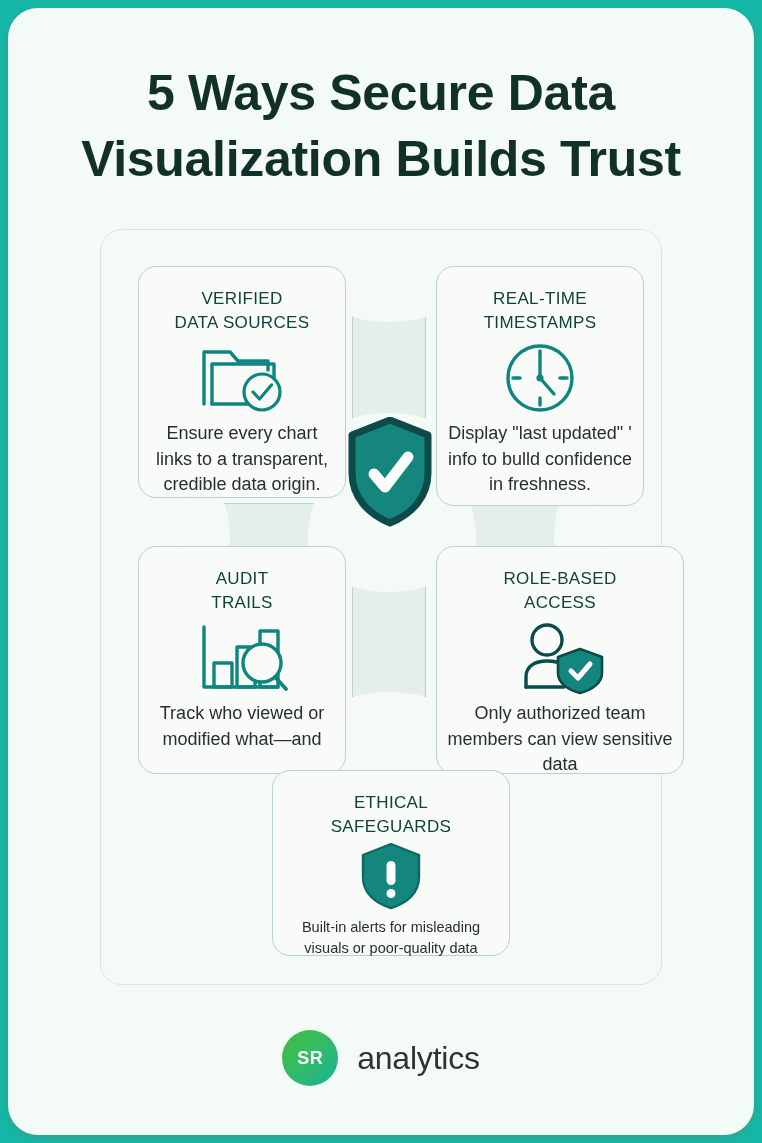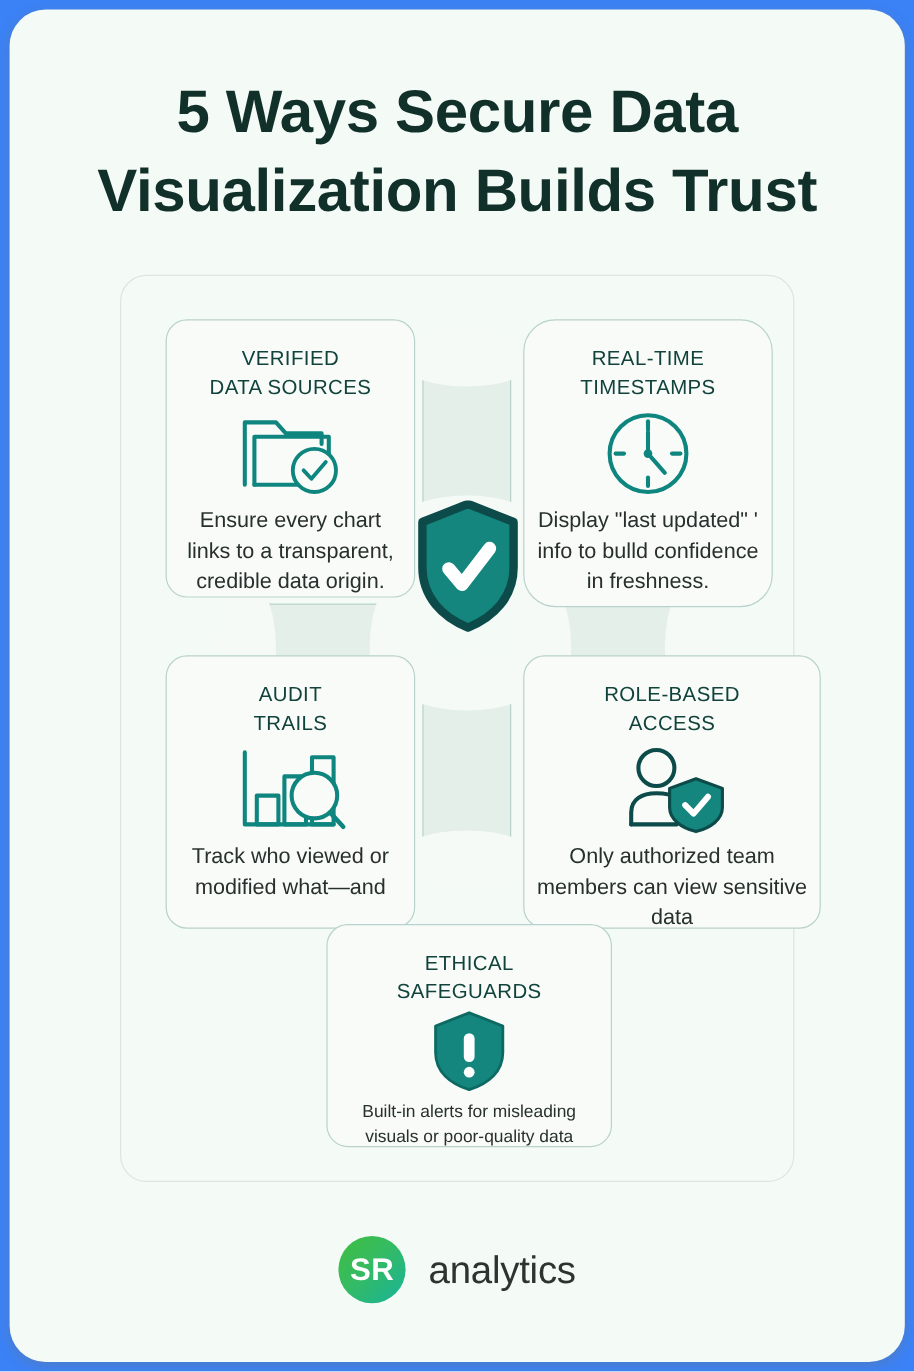--- a/index.html
+++ b/index.html
@@ -8,21 +8,21 @@
     width: 762px;
     height: 1143px;
     background: #ffffff;
     font-family: "Liberation Sans", sans-serif;
   }
 
   #page {
     position: relative;
     width: 762px;
     height: 1143px;
-    background: #3b82f6;
+    background: #14b8a6;
     overflow: hidden;
   }
 
   
   #poster {
     position: absolute;
     left: 8px; top: 8px;
     width: 746px; height: 1127px;
     background: #f4fbf6;
     border-radius: 30px;
@@ -81,21 +81,21 @@
   
   .card {
     position: absolute;
     background: #f8fbf7;
     border: 1.6px solid #b9d2cd;
     border-radius: 18px;
     padding-top: 20px;
     text-align: center;
   }
   #card-1 { left: 130px; top: 258px; width: 208px; height: 232px; }
-  #card-2 { left: 428px; top: 258px; width: 208px; height: 240px; border-radius: 27px; }
+  #card-2 { left: 428px; top: 258px; width: 208px; height: 240px; }
   #card-3 { left: 130px; top: 538px; width: 208px; height: 228px; }
   #card-4 { left: 428px; top: 538px; width: 248px; height: 228px; }
   #card-5 { left: 264px; top: 762px; width: 238px; height: 186px; }
 
   .card-title {
     color: #11433c;
     font-size: 17px;
     font-weight: normal;
     line-height: 1.42;
     letter-spacing: 0.35px;
@@ -138,21 +138,21 @@
     gap: 19px;
   }
   #logo-mark {
     width: 56px; height: 56px;
     border-radius: 50%;
     background: linear-gradient(135deg, #3fbe3f 0%, #35bb63 45%, #18b39a 100%);
     display: flex;
     align-items: center;
     justify-content: center;
     color: #ffffff;
-    font-size: 26px;
+    font-size: 18px;
     font-weight: bold;
     letter-spacing: 0.4px;
   }
   #logo-text {
     color: #2d3331;
     font-size: 32px;
     letter-spacing: -0.2px;
   }
 </style>
 </head>

